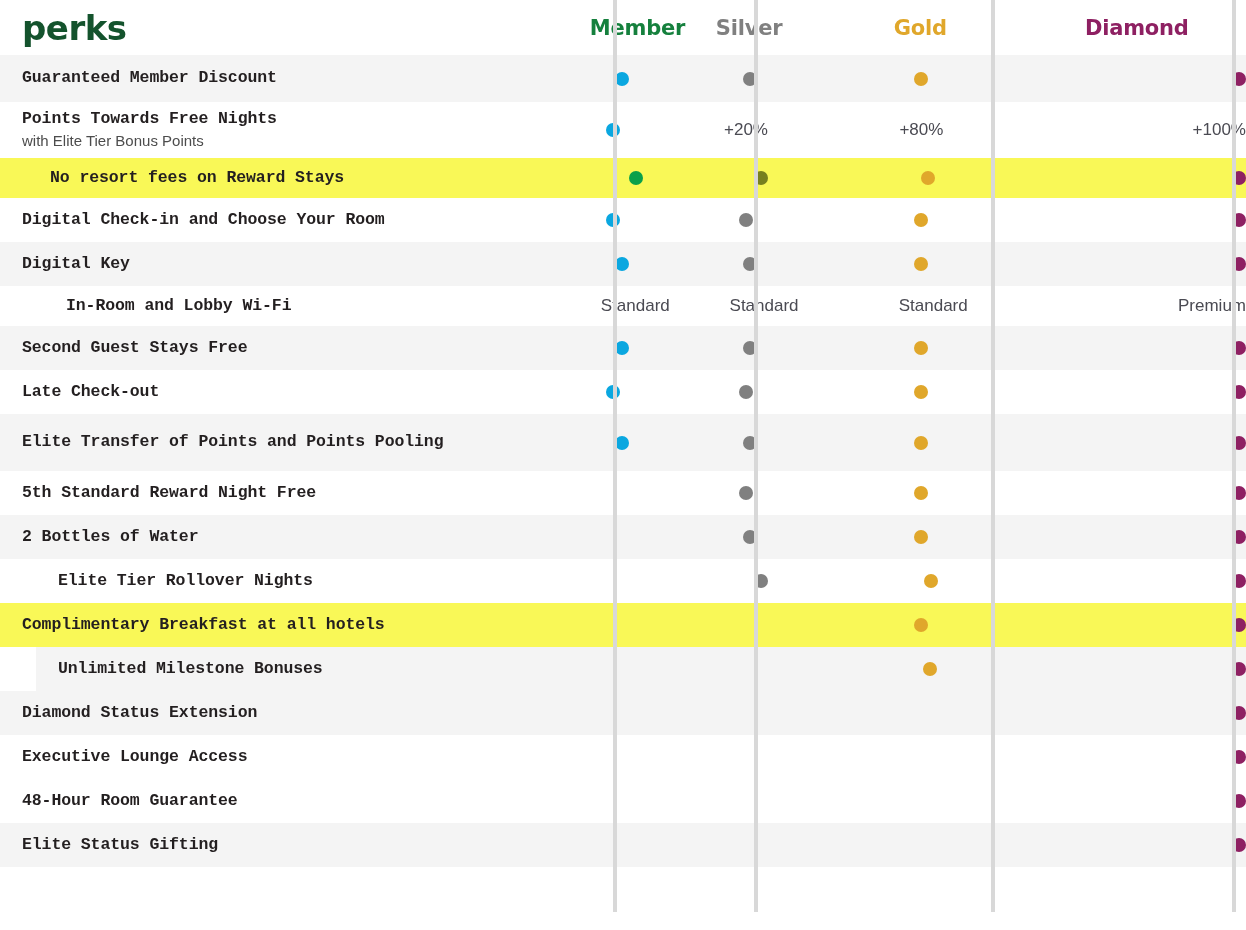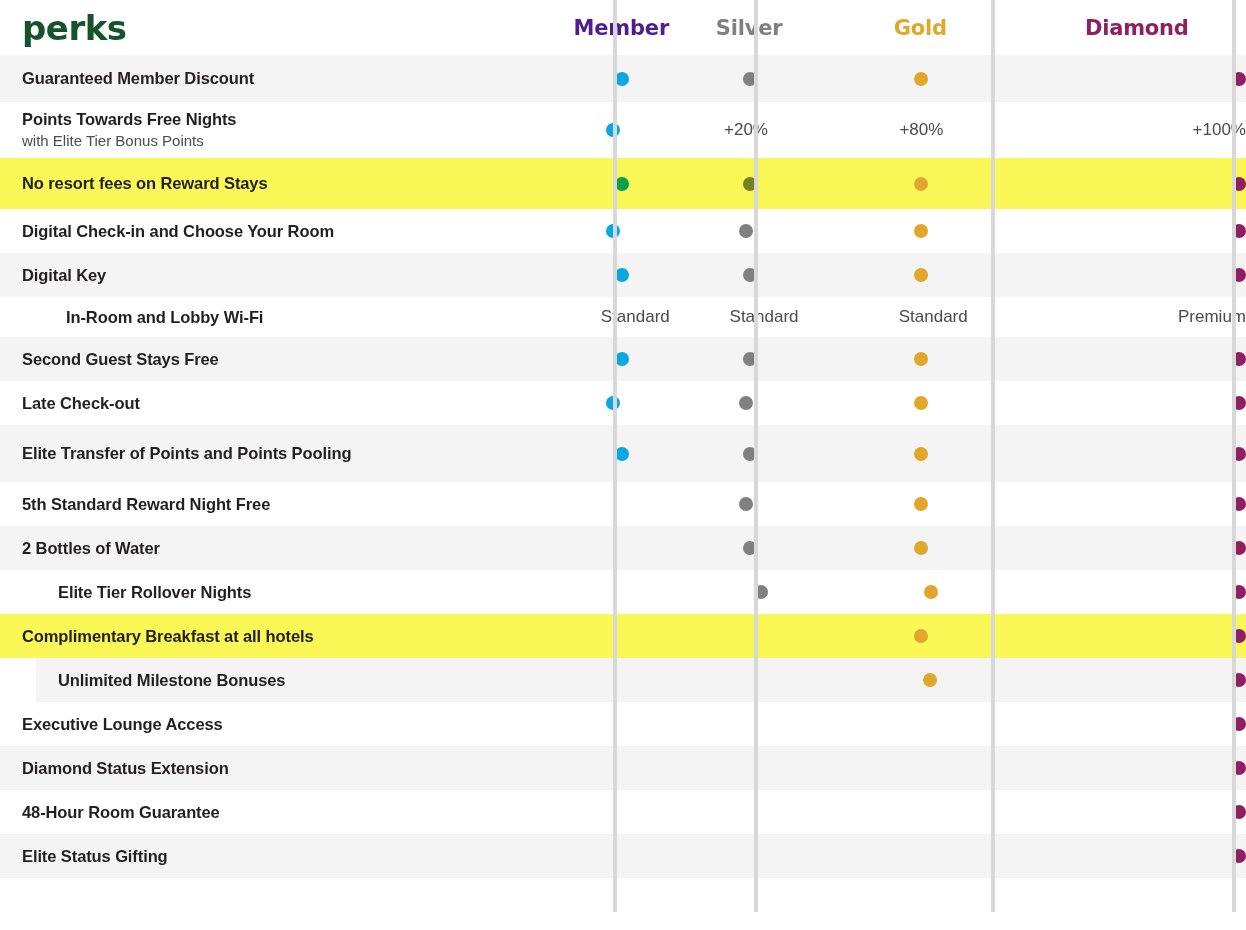--- a/index.html
+++ b/index.html
@@ -58,21 +58,21 @@
     color: #14532d;
     line-height: 1;
   }
   .tier-head {
     text-align: center;
     font-family: "DejaVu Sans", sans-serif;
     font-weight: bold;
     font-size: 21px;
     letter-spacing: -0.2px;
   }
-  .tier-head.member  { width: 141px; color: #4c1d95; }
+  .tier-head.member  { width: 141px; color: #15803d; text-align: right; }
   .tier-head.silver  { width: 141px; color: #808080; }
   .tier-head.gold    { width: 237px; color: #e0a72b; }
   .tier-head.diamond { width: 241px; color: #8e2062; }
 
   
   .rows { position: relative; }
 
   .row {
     position: relative;
     display: flex;
@@ -84,21 +84,21 @@
   .row.hl    { background: #f9f857; }
 
   .label-cell {
     width: 613px;
     padding-left: 22px;
     padding-right: 14px;
     box-sizing: border-box;
     color: #231f20;
   }
   .label-main {
-    font-family: Liberation Sans, sans-serif;
+    font-family: Liberation Mono, monospace;
     font-weight: bold;
     font-size: 16.5px;
     line-height: 1.25;
     letter-spacing: -0.1px;
   }
   .label-sub {
     font-family: "Liberation Sans", sans-serif;
     font-weight: normal;
     font-size: 15px;
     line-height: 1.3;
@@ -185,21 +185,21 @@
         <div class="val-cell silver">
           <span class="multiline">+20%</span>
         </div>
         <div class="val-cell gold">
           <span class="multiline">+80%</span>
         </div>
         <div class="val-cell diamond">
           <span class="multiline">+100%</span>
         </div>
       </div>
-      <div class="row hl" style="height: 51px;">
+      <div class="row hl" style="height: 40px; padding-left: 28px;">
         <div class="label-cell">
           <div class="label-main">No resort fees on Reward Stays</div>
         </div>
         <div class="val-cell member">
           <span class="dot c-green"></span>
         </div>
         <div class="val-cell silver">
           <span class="dot c-olive"></span>
         </div>
         <div class="val-cell gold">
@@ -375,34 +375,34 @@
         </div>
         <div class="val-cell member"></div>
         <div class="val-cell silver"></div>
         <div class="val-cell gold">
           <span class="dot c-gold"></span>
         </div>
         <div class="val-cell diamond">
           <span class="dot c-diamond"></span>
         </div>
       </div>
+      <div class="row shade" style="height: 44px;">
+        <div class="label-cell">
+          <div class="label-main">Diamond Status Extension</div>
+        </div>
+        <div class="val-cell member"></div>
+        <div class="val-cell silver"></div>
+        <div class="val-cell gold"></div>
+        <div class="val-cell diamond">
+          <span class="dot c-diamond"></span>
+        </div>
+      </div>
       <div class="row plain" style="height: 44px;">
         <div class="label-cell">
           <div class="label-main">Executive Lounge Access</div>
-        </div>
-        <div class="val-cell member"></div>
-        <div class="val-cell silver"></div>
-        <div class="val-cell gold"></div>
-        <div class="val-cell diamond">
-          <span class="dot c-diamond"></span>
-        </div>
-      </div>
-      <div class="row shade" style="height: 44px;">
-        <div class="label-cell">
-          <div class="label-main">Diamond Status Extension</div>
         </div>
         <div class="val-cell member"></div>
         <div class="val-cell silver"></div>
         <div class="val-cell gold"></div>
         <div class="val-cell diamond">
           <span class="dot c-diamond"></span>
         </div>
       </div>
       <div class="row plain" style="height: 44px;">
         <div class="label-cell">

